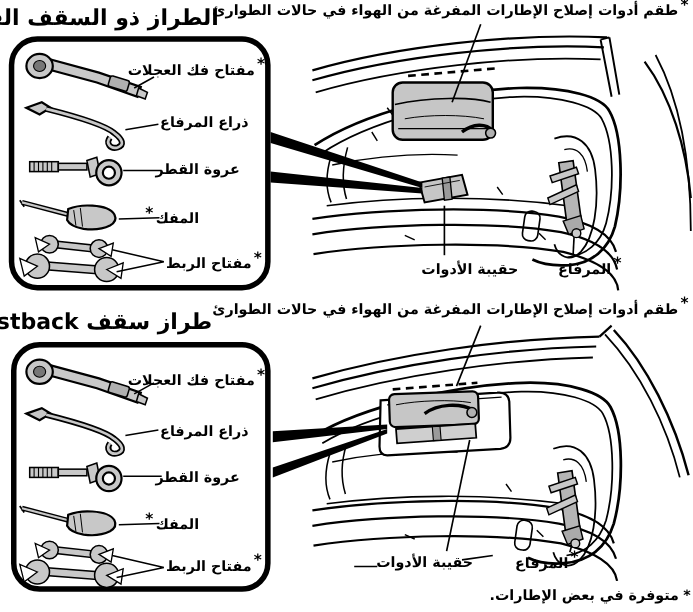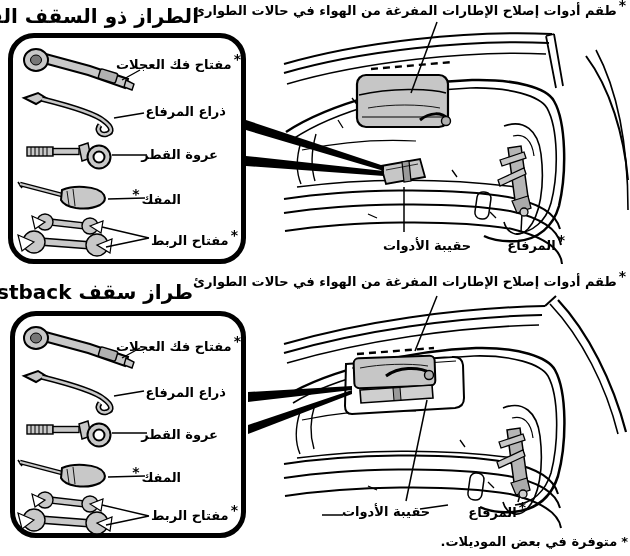--- a/index.html
+++ b/index.html
@@ -227,16 +227,16 @@
   </div>
 
   <div class="lbl" style="left:342px;top:503px;">
     <span>حقيبة الأدوات</span>
   </div>
   <div class="lbl" style="right:102px;top:503px;">
     <span class="sup">*</span><span>المرفاع</span>
   </div>
 
   <div class="lbl" style="right:2px;top:533px;">
-    <span class="fn-ast">*</span><span>متوفرة في بعض الموديلات.</span>
+    <span class="fn-ast">*</span><span>متوفرة في بعض الإطارات.</span>
   </div>
 
 </div>
 
 </body></html>

